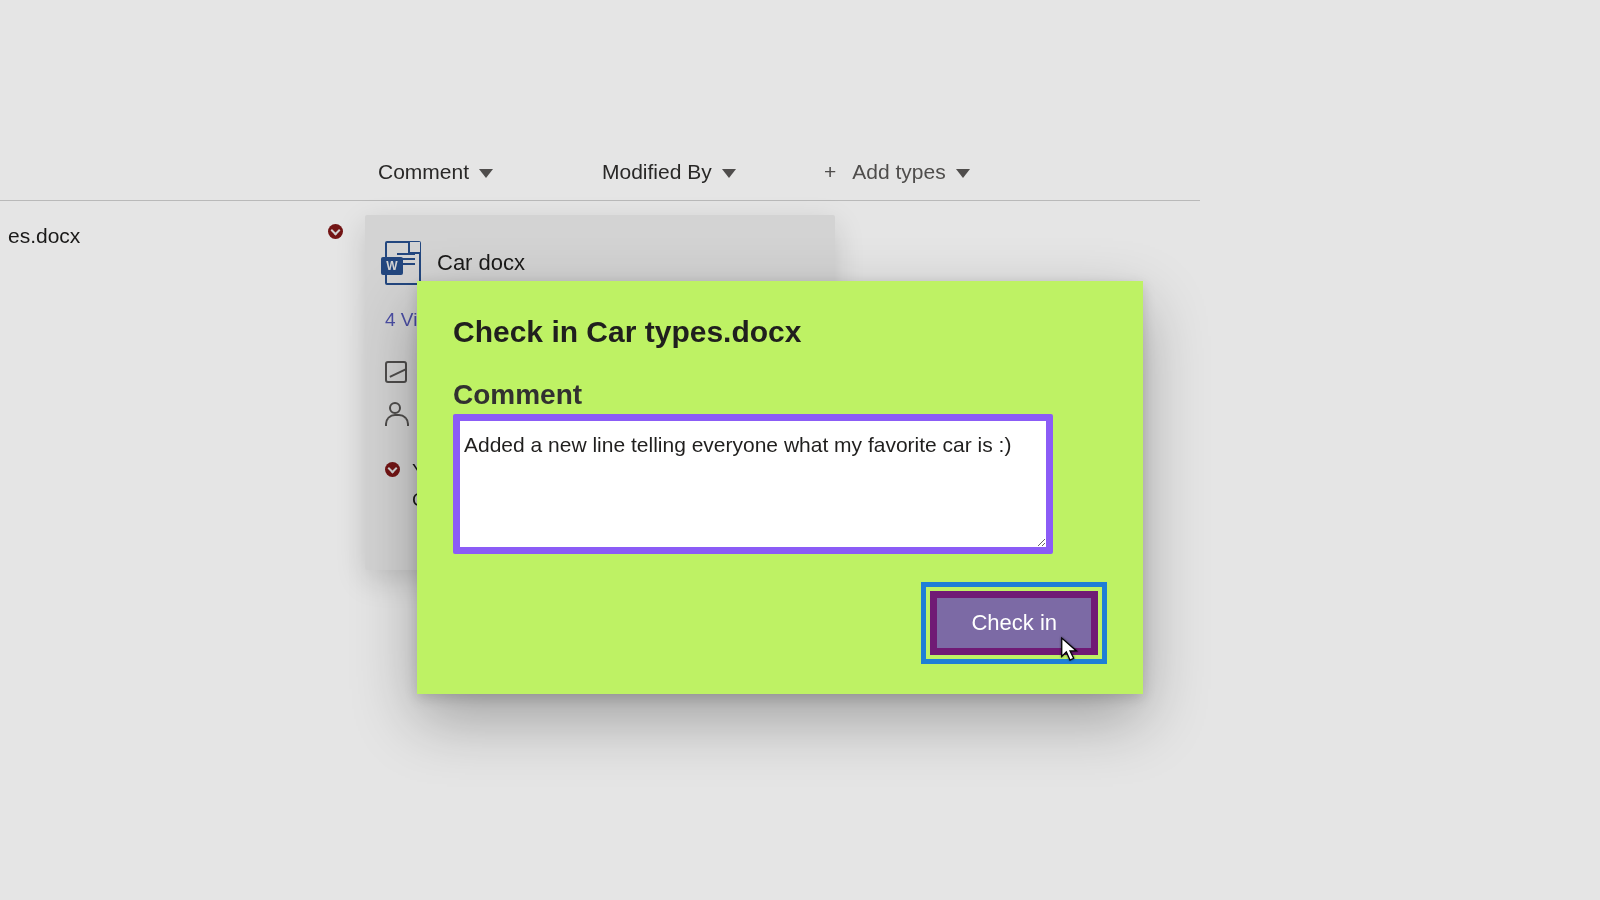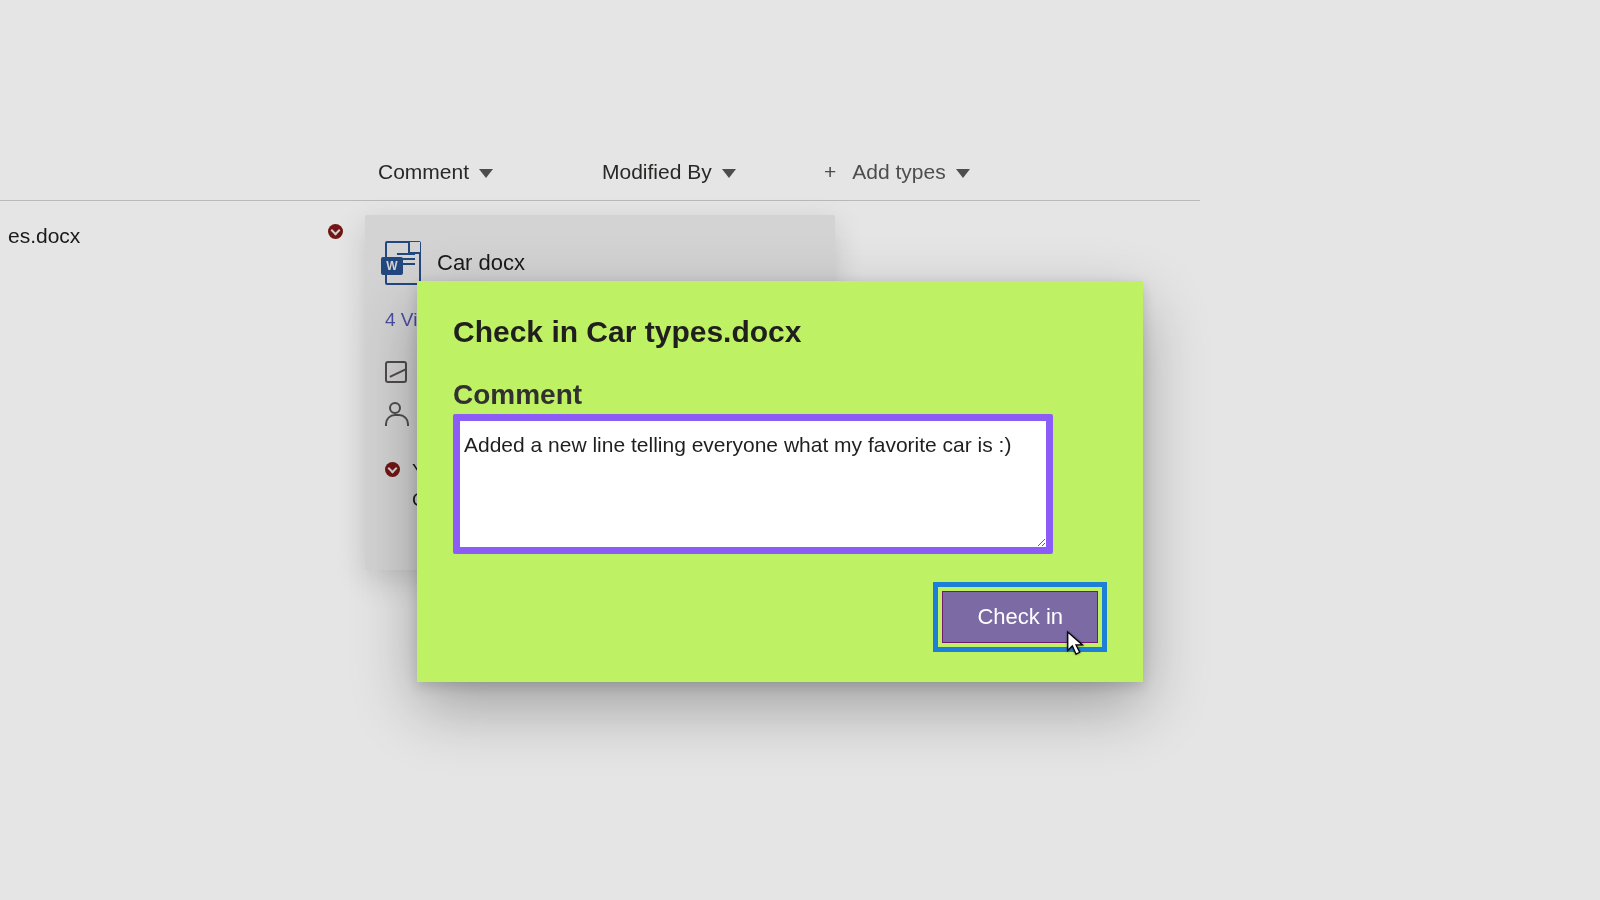--- a/index.html
+++ b/index.html
@@ -128,21 +128,21 @@
     .btn-row{
       display:flex; justify-content:flex-end; margin-top: 24px;
     }
     .btn-frame{
       border: 5px solid #1e7fd6;
       padding: 4px;
       display:inline-block;
     }
     .primary-btn{
       background: #7c6aa5;
-      border: 1px solid #701a75;
+      border: 7px solid #701a75;
       color:#fff;
       font-size: 22px;
       font-weight: 500;
       padding: 12px 34px;
       cursor: pointer;
       position: relative;
     }
     .cursor{
       position:absolute;
       left: 122px; top: 38px;

